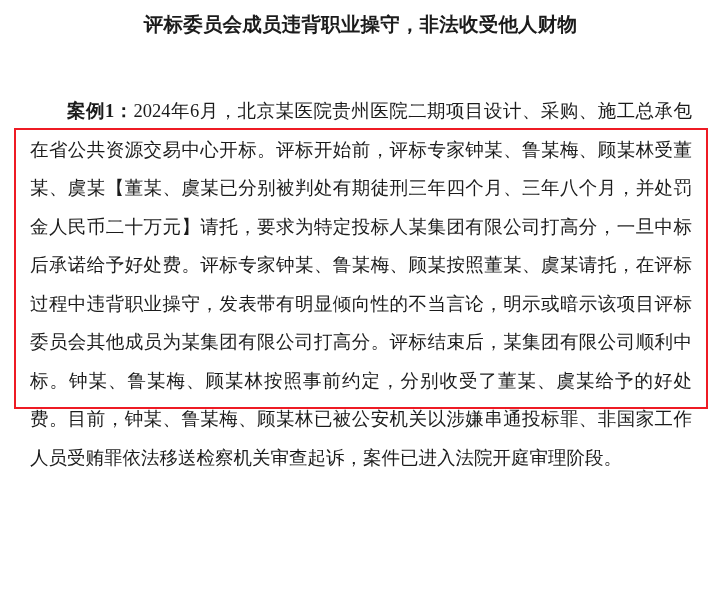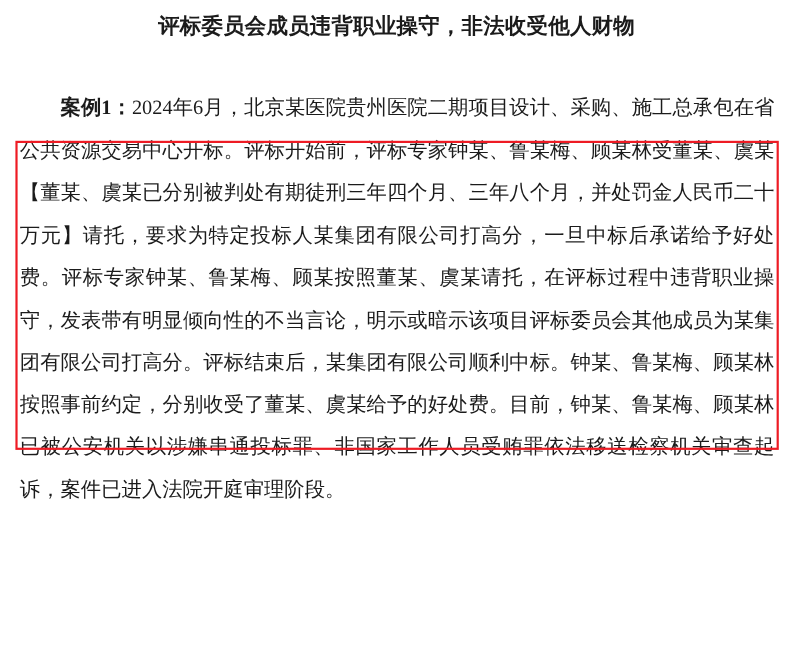--- a/index.html
+++ b/index.html
@@ -36,21 +36,21 @@
     left: 18px;
     top: 80px;
     width: 686px;
     font-size: 18.5px;
     color: #1b1b1b;
     line-height: 38.5px;
     text-align: justify;
     text-justify: inter-ideograph;
   }
   .para {
-    margin: 0;
+    margin: 12px;
     text-indent: 2em;
     word-break: break-all;
   }
   .case-label {
     font-weight: bold;
   }
   
   .red-box {
     position: absolute;
     left: 14px;

